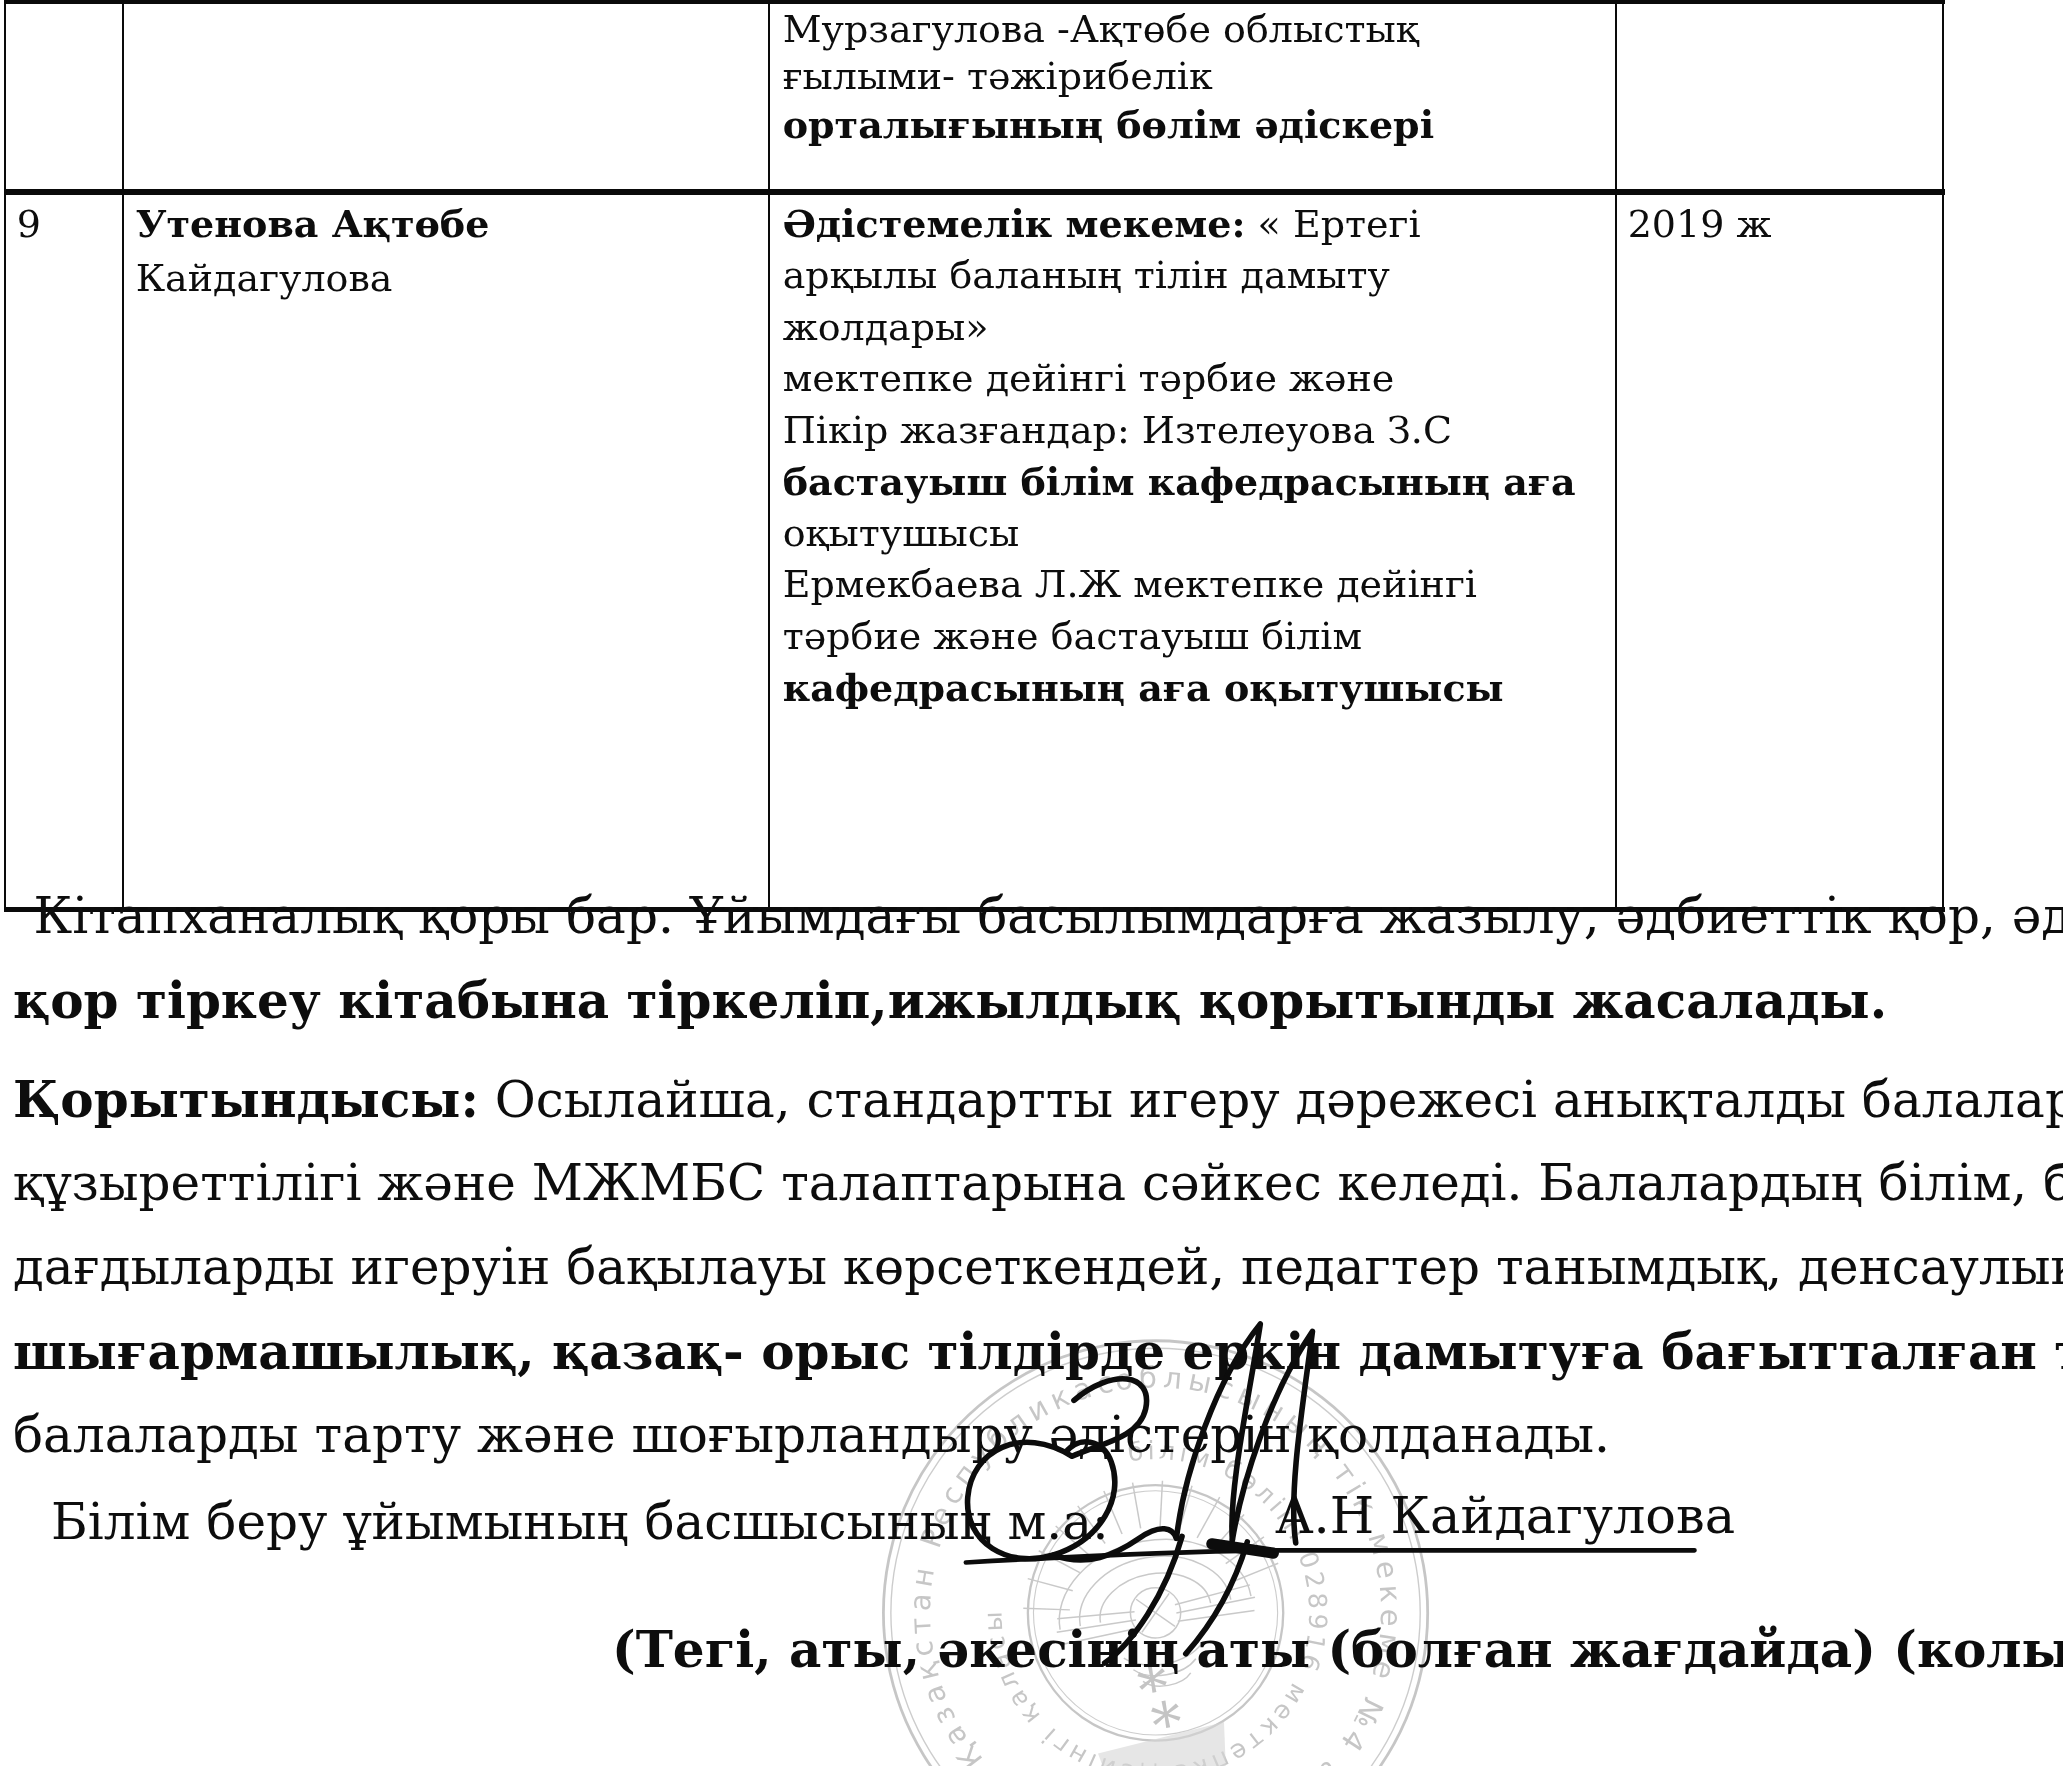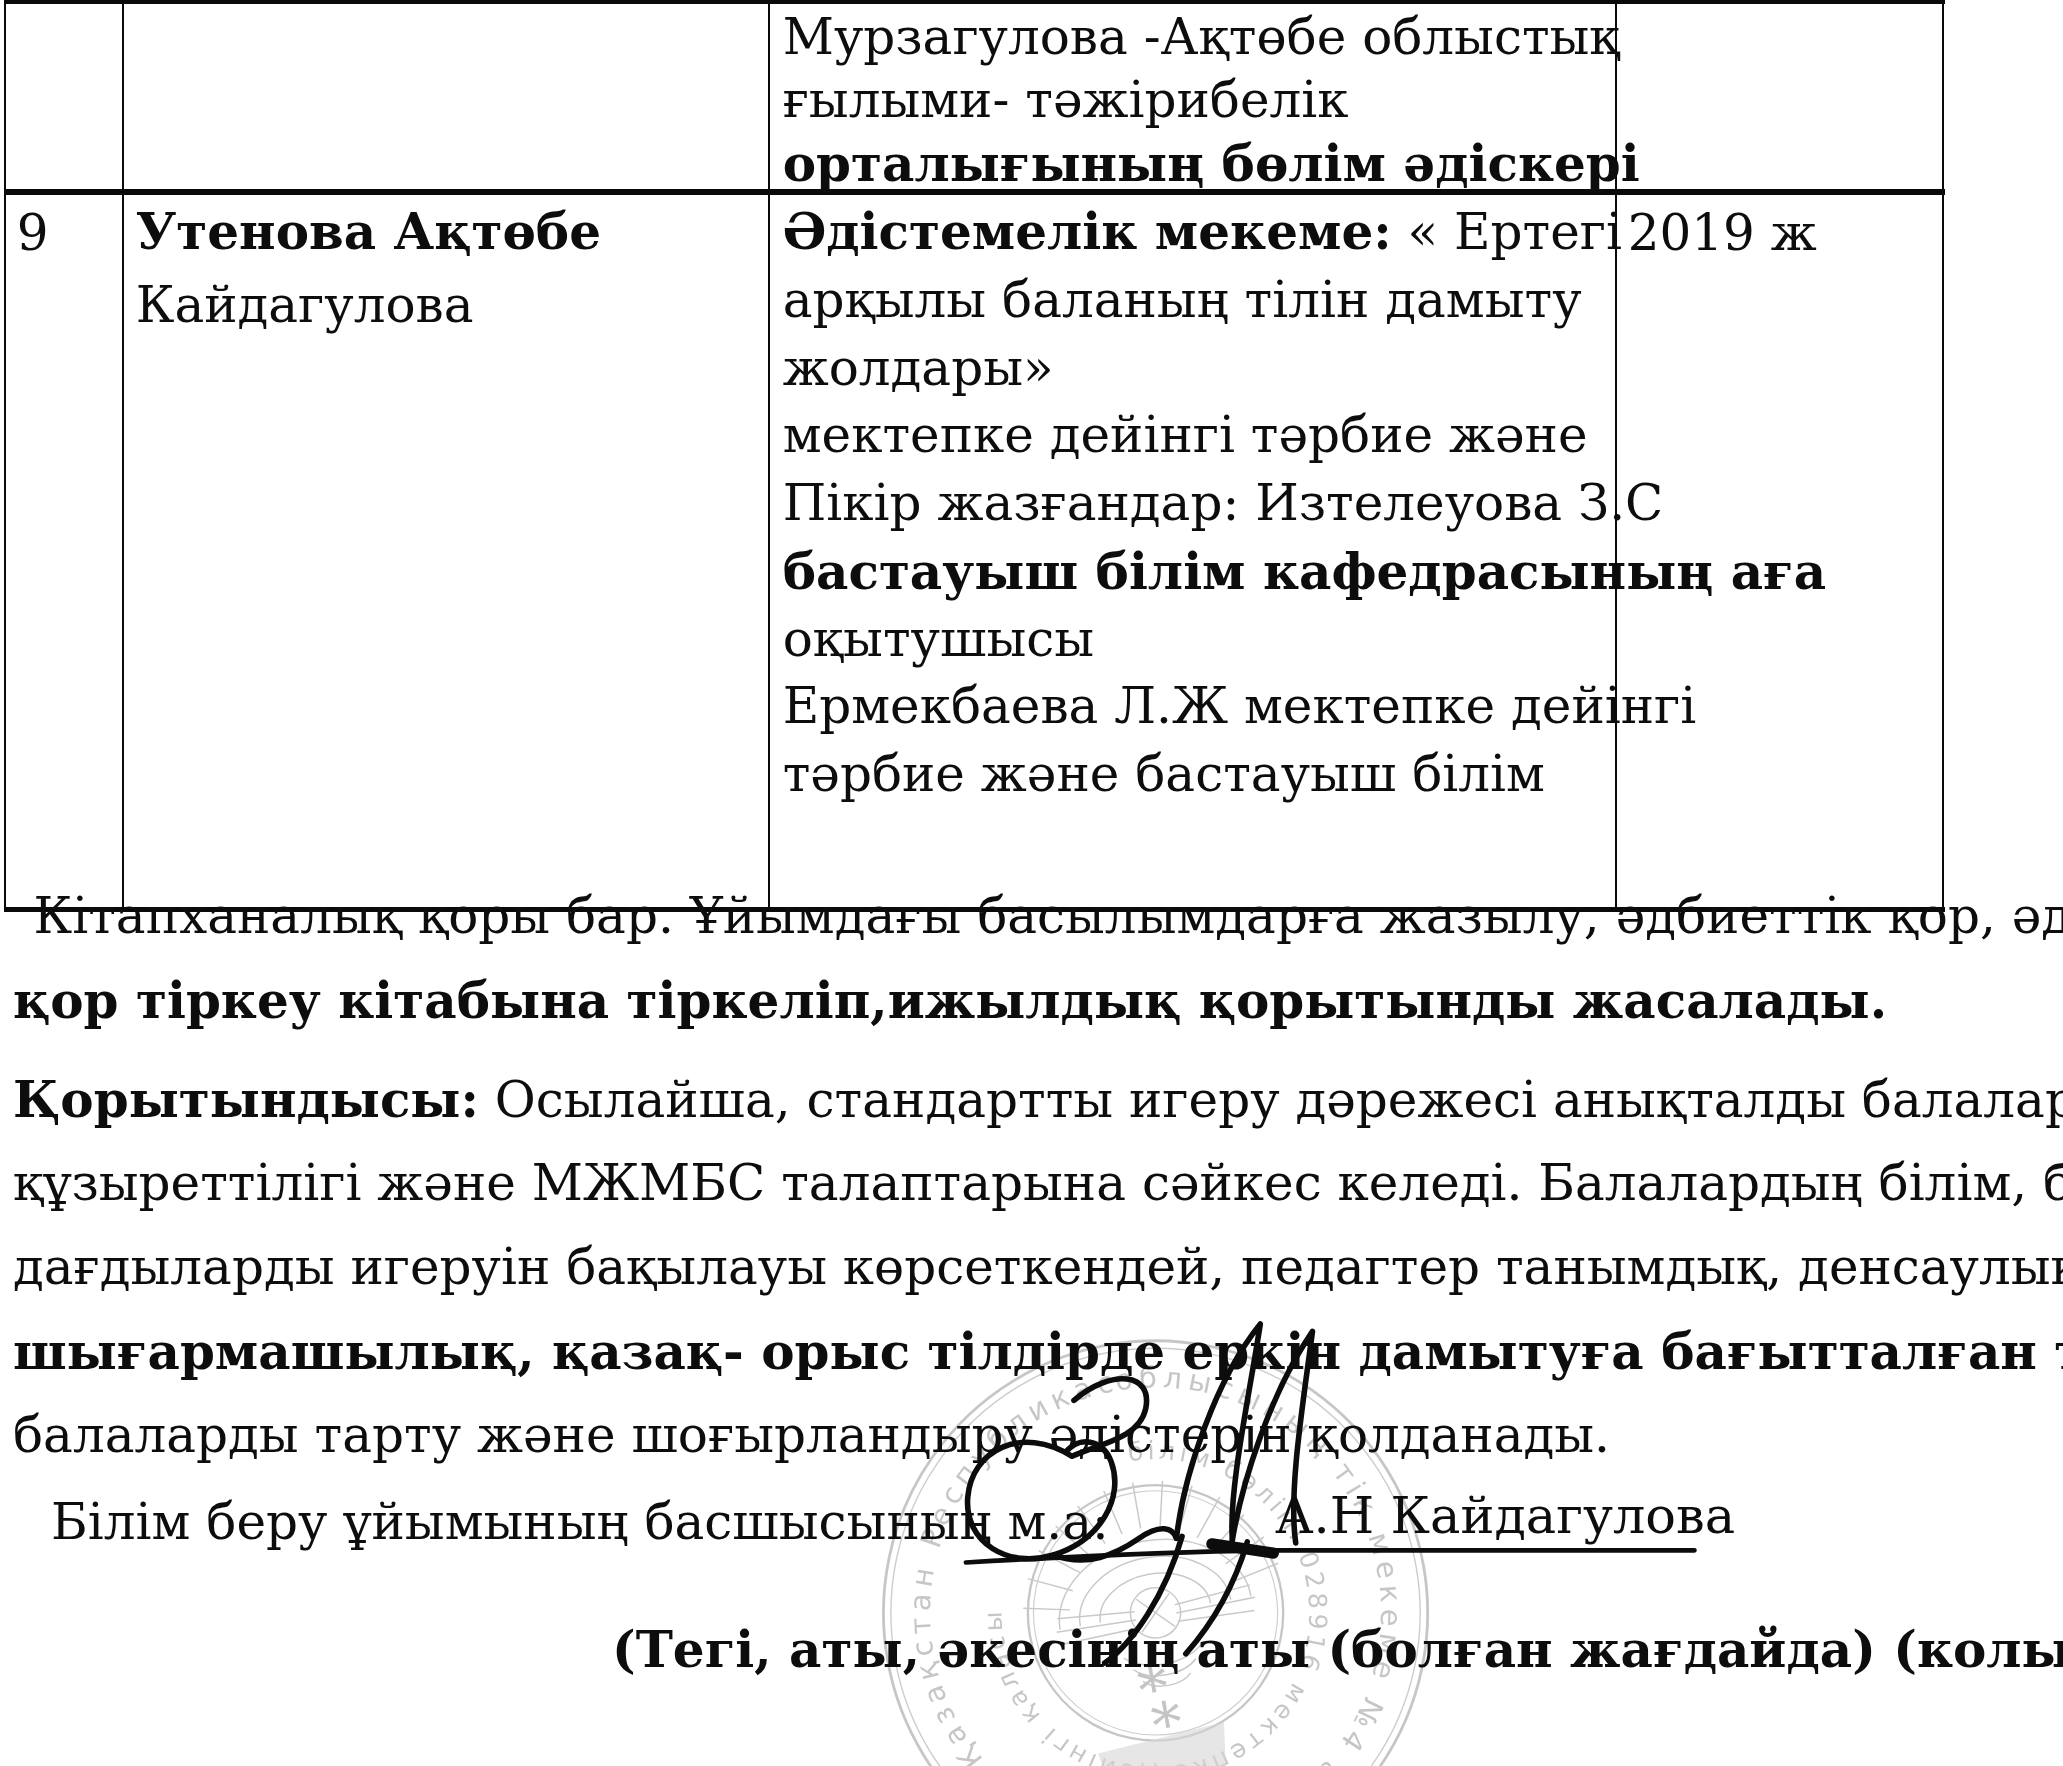--- a/index.html
+++ b/index.html
@@ -15,21 +15,21 @@
   .tbl{position:absolute;left:3.7px;top:0;width:1941px;height:912px;}
   .tline{position:absolute;background:#0a0a0a;}
   .tl-top{left:0;top:0;width:100%;height:3.7px;}
   .tl-bottom{left:0;top:907px;width:100%;height:4.7px;}
   .tl-left{left:0;top:0;width:2.8px;height:100%;}
   .tl-right{left:1938px;top:0;width:2.8px;height:100%;}
   .tl-v1{left:118px;top:0;width:2.8px;height:100%;}
   .tl-v2{left:764px;top:0;width:2.8px;height:100%;}
   .tl-v3{left:1611px;top:0;width:2.8px;height:100%;}
   .tl-hdiv{left:0;top:189px;width:100%;height:5.6px;}
-  .cell{position:absolute;font-size:50px;line-height:1.42;white-space:nowrap;}
+  .cell{position:absolute;font-size:38px;line-height:1.42;white-space:nowrap;}
   .c-prev-work{left:779px;top:5.6px;line-height:1.26;}
   .c-no{left:13px;top:198px;}
   .c-name{left:132px;top:196px;line-height:1.45;}
   .c-work{left:779px;top:198px;line-height:1.355;}
   .c-year{left:1624px;top:198px;}
   .bold{font-weight:700;}
   
   .para{position:absolute;font-size:50px;white-space:nowrap;}
   .para .ln{height:84px;}
   .p-library{left:13px;top:887px;}
@@ -128,20 +128,21 @@
       <div class="cell c-work">
         <div><span class="bold">Әдістемелік мекеме:</span><span> « Ертегі</span></div>
         <div>арқылы баланың тілін дамыту</div>
         <div>жолдары»</div>
         <div>мектепке дейінгі тәрбие және</div>
         <div>Пікір жазғандар: Изтелеуова З.С</div>
         <div class="bold">бастауыш білім кафедрасының аға</div>
         <div>оқытушысы</div>
         <div>Ермекбаева Л.Ж мектепке дейінгі</div>
         <div>тәрбие және бастауыш білім</div>
+        <div class="bold">кафедрасының аға оқытушысы</div>
       </div>
       <div class="cell c-year">2019 ж</div>
     </div>
 
     <div class="para p-library">
       <div class="ln ln1">Кітапханалық қоры бар. Ұйымдағы басылымдарға жазылу, әдбиеттік қор, әдістемелік</div>
       <div class="ln bold">қор тіркеу кітабына тіркеліп,ижылдық қорытынды жасалады.</div>
     </div>
 
     <div class="para p-conclusion">

